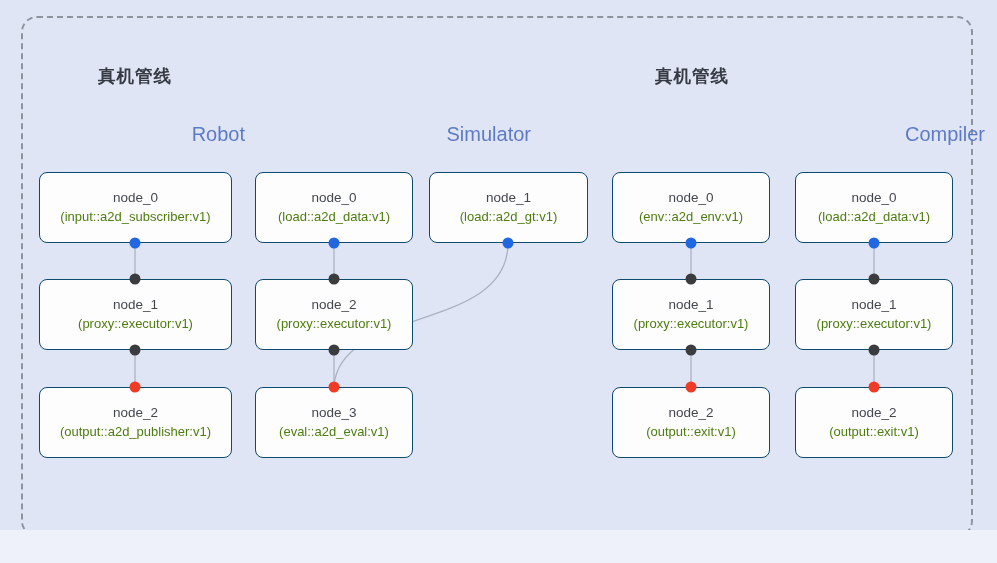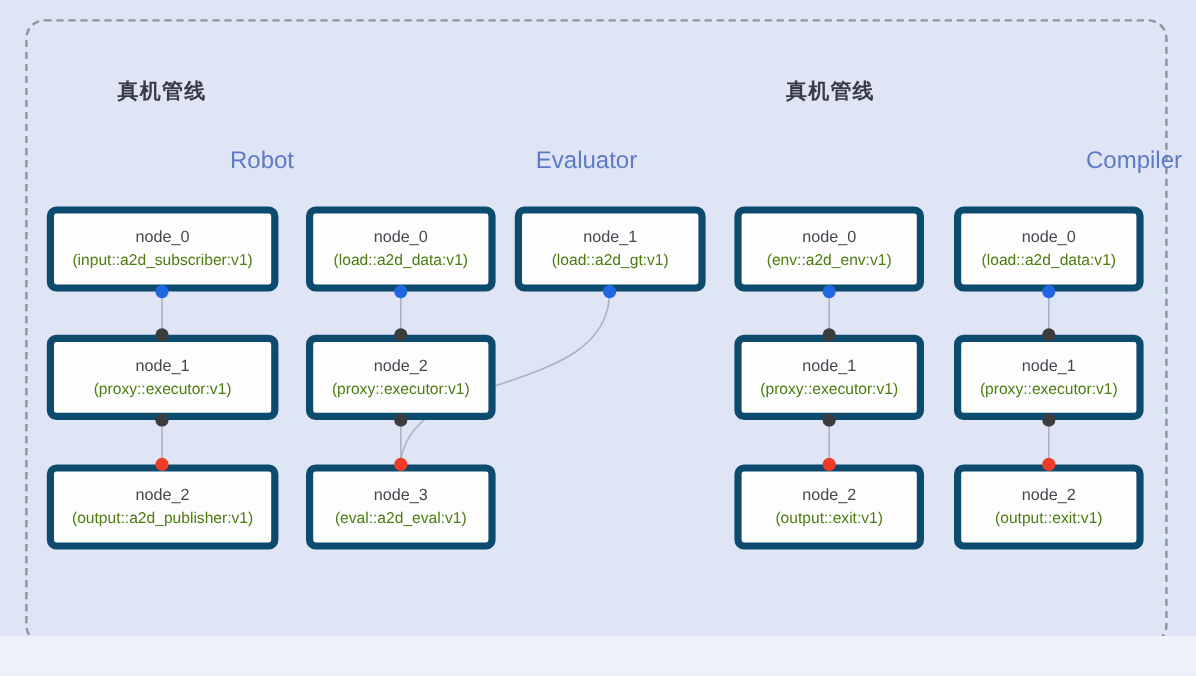--- a/index.html
+++ b/index.html
@@ -36,21 +36,21 @@
     text-align:right;
     font-size:20px;
     font-weight:400;
     color:#5d7bc6;
     top:123px;
   }
   .node-box{
     position:absolute;
     height:71px;
     background:#fdfdfe;
-    border:6px solid #0c4a6e;
+    border:1px solid #0c4a6e;
     border-radius:8px;
     box-sizing:border-box;
     display:flex;
     flex-direction:column;
     align-items:center;
     justify-content:center;
     gap:3px;
     z-index:2;
   }
   .node-name{
@@ -107,21 +107,21 @@
     <line class="edge" x1="691" y1="350" x2="691" y2="387"></line>
 
     <line class="edge" x1="874" y1="243" x2="874" y2="279"></line>
     <line class="edge" x1="874" y1="350" x2="874" y2="387"></line>
   </svg>
 
   <div class="hdr-zh" style="left:25px">真机管线</div>
   <div class="hdr-zh" style="left:582px">真机管线</div>
 
   <div class="hdr-en" style="left:25px">Robot</div>
-  <div class="hdr-en" style="left:311px">Evaluator</div>
+  <div class="hdr-en" style="left:311px">Simulator</div>
   <div class="hdr-en" style="left:765px">Compiler</div>
 
   <div class="node-box col-robot row-1">
     <span class="node-name">node_0</span>
     <span class="node-type">(input::a2d_subscriber:v1)</span>
   </div>
   <div class="node-box col-robot row-2">
     <span class="node-name">node_1</span>
     <span class="node-type">(proxy::executor:v1)</span>
   </div>

